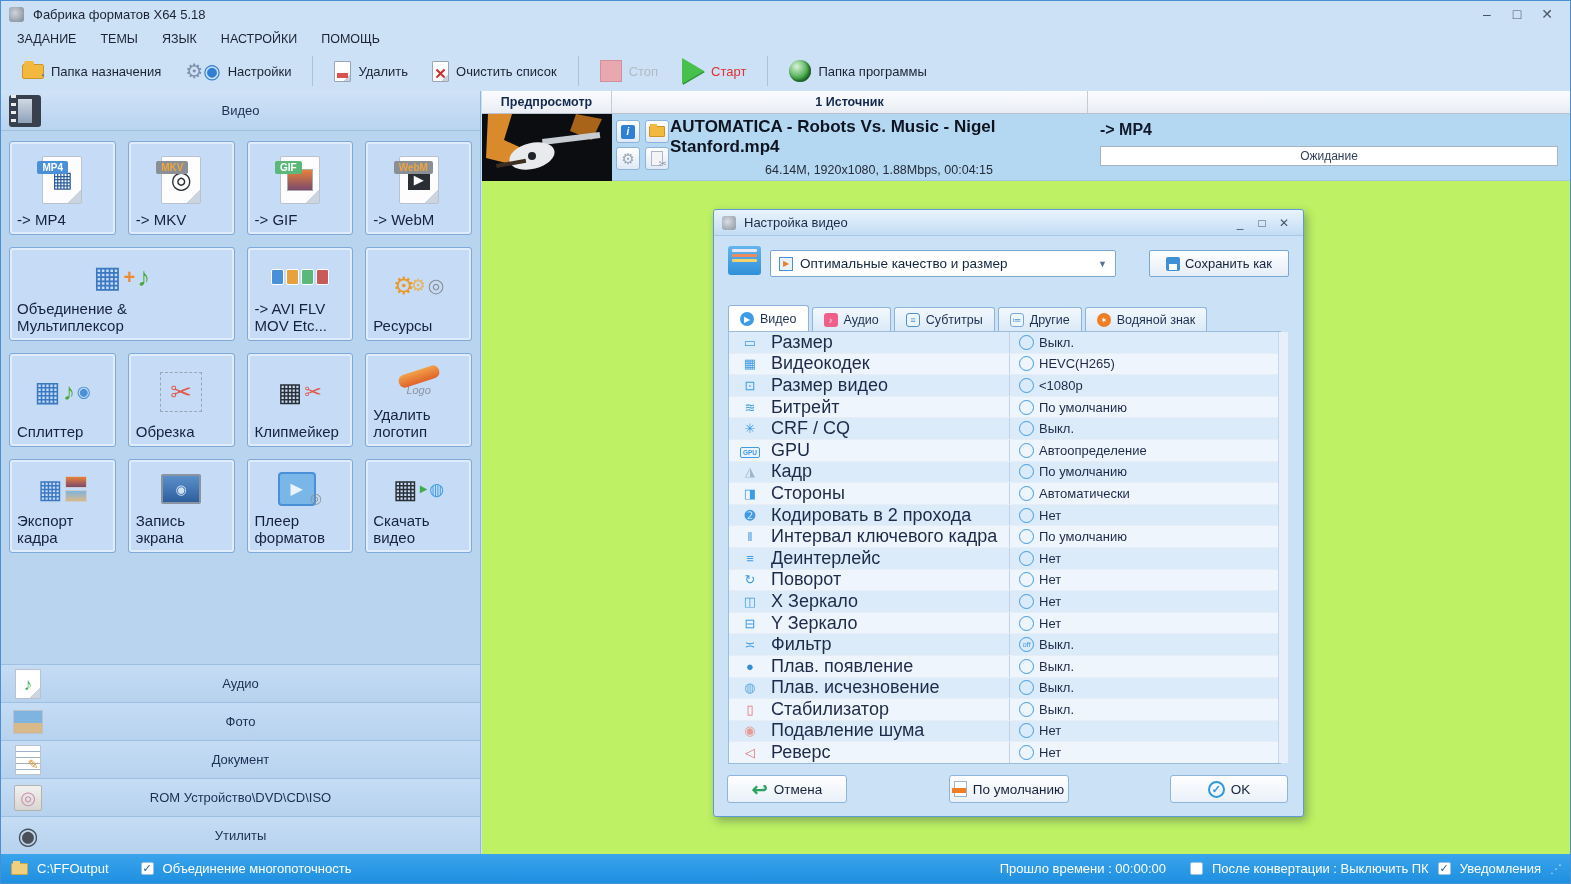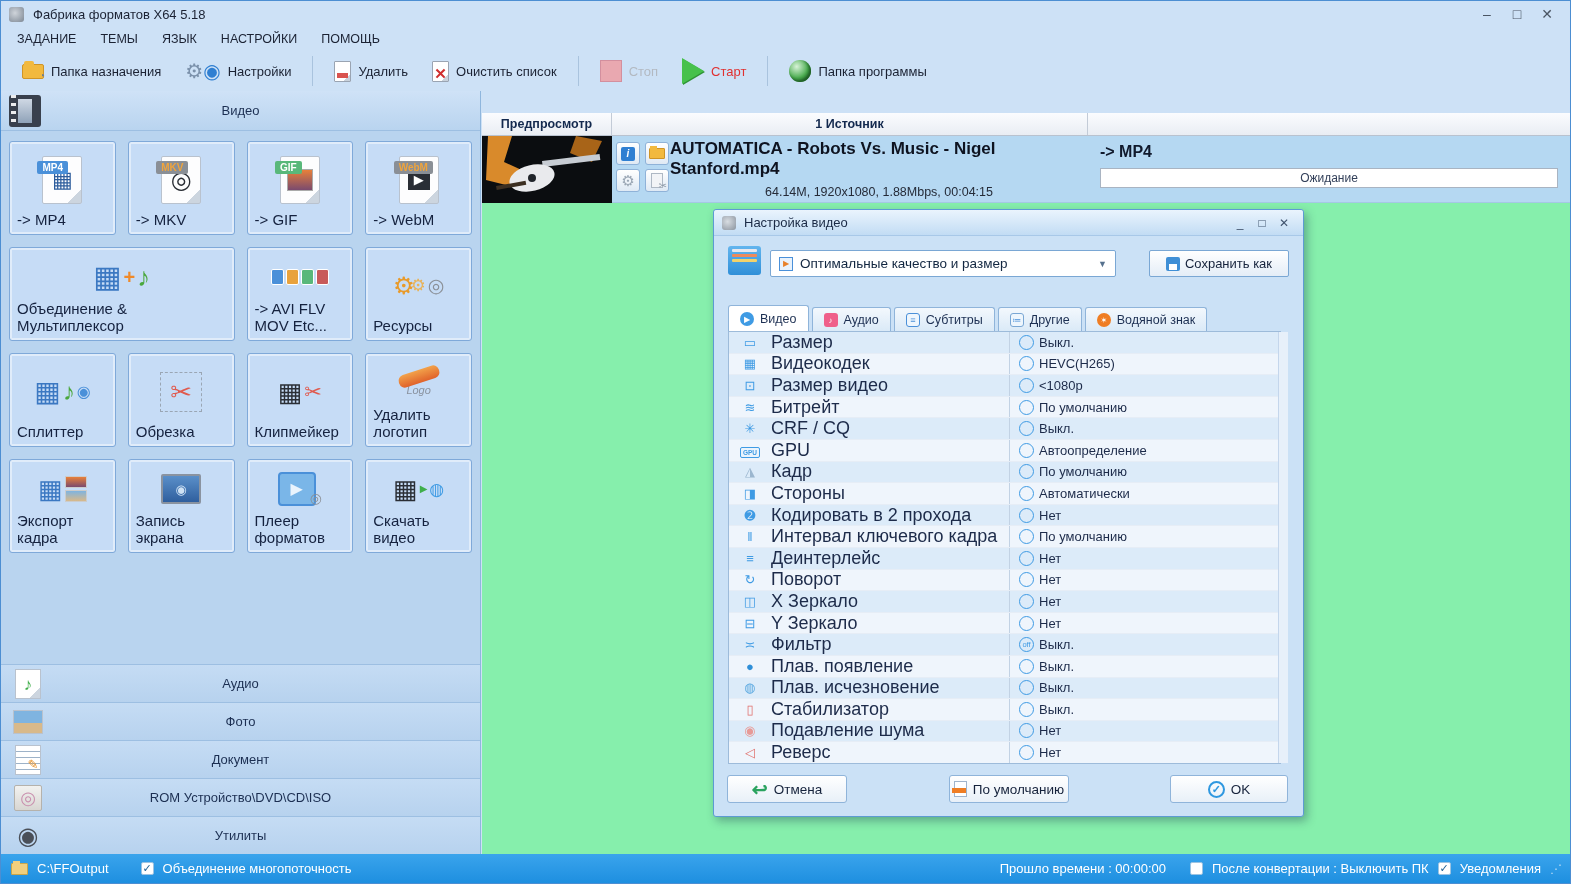--- a/index.html
+++ b/index.html
@@ -28,21 +28,21 @@
   .ic-page.del::after { content:""; position:absolute; left:2px; right:2px; bottom:3px; height:5px; background:#d9534f; }
   .ic-page.clear::after { content:"✕"; position:absolute; left:0; right:0; bottom:-2px; text-align:center; color:#cf2e2e; font-size:15px; font-weight:bold; }
   .ic-stop { width:22px; height:22px; background:#e9a8b0; border:1px solid #d38f9e; }
   .ic-play { width:0; height:0; border-left:22px solid #47c14c; border-top:13px solid transparent; border-bottom:13px solid transparent; filter:drop-shadow(1px 1px 0 #2f9335); }
   .ic-globe { width:22px; height:22px; border-radius:50%; background:radial-gradient(circle at 35% 30%, #d8f3d8, #49ab4e 55%, #2c7d33); box-shadow:inset -2px -2px 3px #1f5c26; }
   .lbl-stop { color:#b3b9c1; }
   .lbl-start { color:#e03030; }
 
   
   .sidebar { position:absolute; left:0; top:90px; width:480px; bottom:29px; background:#b9d4ef; border-right:1px solid #8fb6dd; }
-  .main { position:absolute; left:481px; right:0; top:90px; bottom:29px; background:#86efac;margin-top:22px; }
+  .main { position:absolute; left:481px; right:0; top:90px; bottom:29px; background:#bef264; }
 
   
   .video-header { height:40px; position:relative; background:linear-gradient(#cfe2f7,#b9d4ef); border-bottom:1px solid #9dbfe2; display:flex; align-items:center; justify-content:center; font-size:13px; color:#1c2f52; }
   .film-icon { position:absolute; left:8px; top:4px; width:32px; height:32px; background:#39404d; border-radius:3px;
      background-image:repeating-linear-gradient(to bottom, rgba(255,255,255,.9) 0 3px, transparent 3px 8px); background-size:5px 100%, 5px 100%; background-repeat:no-repeat; background-position:2px 0, 25px 0; }
   .film-icon::after { content:""; position:absolute; left:9px; top:4px; width:14px; height:24px; background:linear-gradient(#cfd8e4,#8fa2b8); }
   .tile-grid { position:absolute; top:50px; left:8px; right:8px; display:grid; grid-template-columns:repeat(4,1fr); grid-auto-rows:94px; gap:12px; }
   .tile { background:#c6dcf6; border:1px solid #7fa9d9; border-radius:3px; box-shadow:inset 0 0 0 2px rgba(255,255,255,.45); display:flex; flex-direction:column; padding:5px 7px; cursor:default; }
   .tile.wide { grid-column:span 2; }
   .tile-icon { flex:1; display:flex; align-items:center; justify-content:center; gap:2px; }

